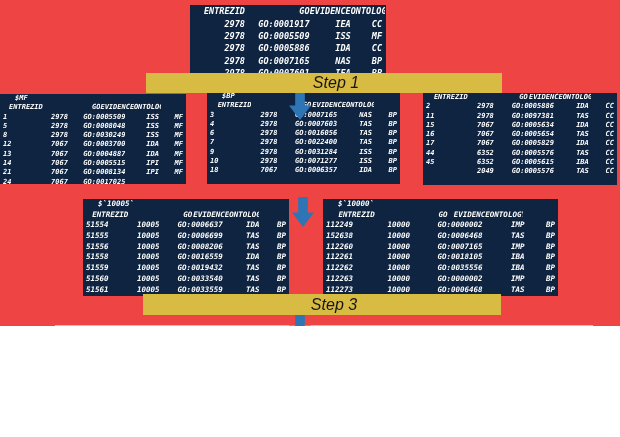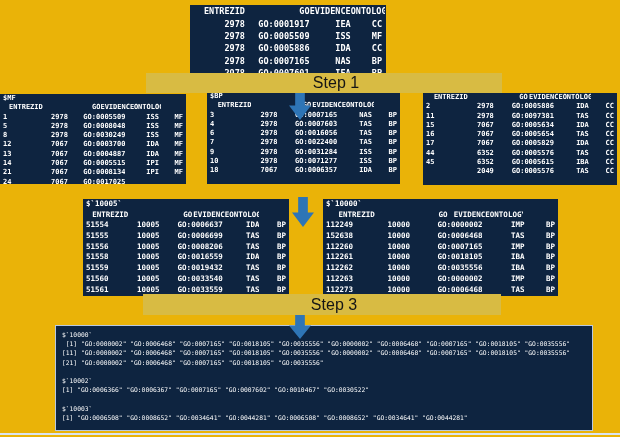--- a/index.html
+++ b/index.html
@@ -1,20 +1,20 @@
 <!DOCTYPE html>
 <html><head>
 <meta charset="utf-8">
 <style>
   html,body{margin:0;padding:0;background:#ffffff;}
-  .canvas{position:relative;width:620px;height:437px;background:#eab308;overflow:hidden;
-          font-family:"DejaVu Sans Mono",monospace;}
+  .canvas{position:relative;width:620px;height:326px;background:#ef4444;overflow:hidden;
+          font-family:"DejaVu Sans Mono",monospace;font-style:italic;}
   
   .tbl{position:absolute;background:#0e2440;color:#ffffff;font-weight:bold;overflow:hidden;z-index:1;}
-  .tbl-label{white-space:pre;padding-left:3px;}
+  .tbl-label{white-space:pre;padding-left:15px;}
   .trow{display:flex;align-items:center;}
   .c{display:block;white-space:pre;overflow:hidden;}
   .tbl .c0{width:12%;text-align:left;padding-left:3px;}
   .tbl .c1{width:23%;text-align:right;}
   .tbl .c2{width:31%;text-align:right;}
   .tbl .c3{width:18%;text-align:right;}
   .tbl .c4{width:13%;text-align:right;padding-right:3px;}
   
   #top-table{left:190px;top:5px;width:196px;height:76px;font-size:8.5px;}
   #top-table .trow{height:12.4px;}

